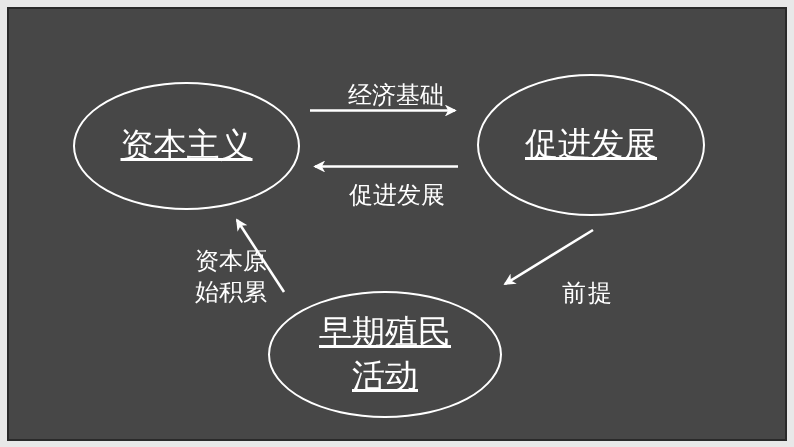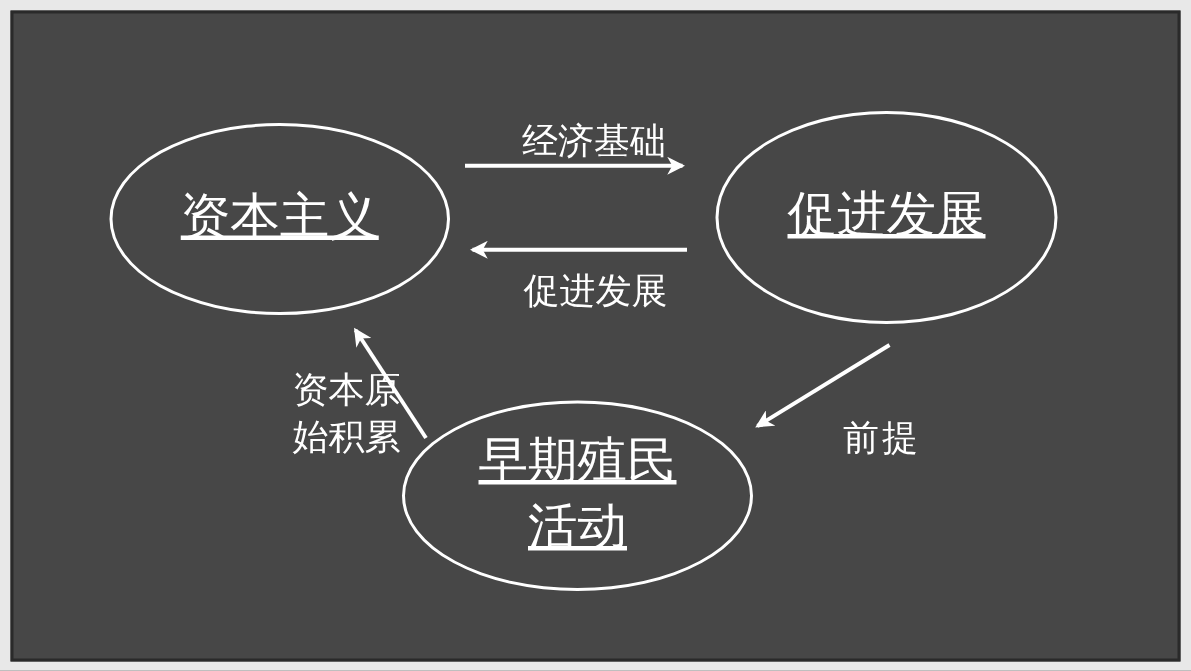--- a/index.html
+++ b/index.html
@@ -31,21 +31,21 @@
     justify-content: center;
     color: var(--ink, #ffffff);
     font-size: 33px;
     line-height: 1.32;
     text-align: center;
     white-space: nowrap;
     text-decoration: underline;
   }
   #node-capitalism { left: 73px;  top: 82px; width: 227px; height: 128px; }
   #node-new-routes { left: 477px; top: 74px; width: 228px; height: 142px; }
-  #node-colonial   { left: 268px; top: 267px; width: 234px; height: 127px; }
+  #node-colonial   { left: 268px; top: 291px; width: 234px; height: 127px; }
 
   .arrows {
     position: absolute;
     left: 0; top: 0;
     width: 794px; height: 447px;
     pointer-events: none;
   }
   .arrows line { stroke: var(--ink, #ffffff); stroke-width: 2.6; }
 
   .edge-label {

